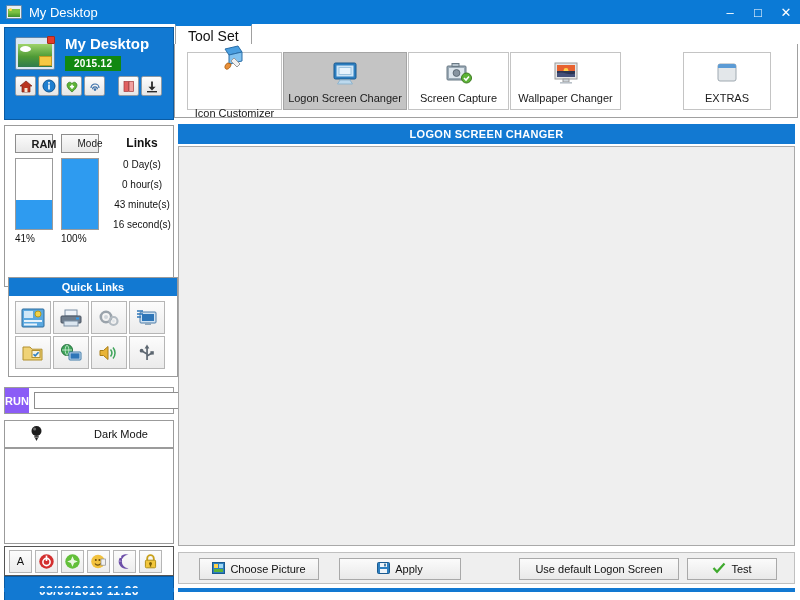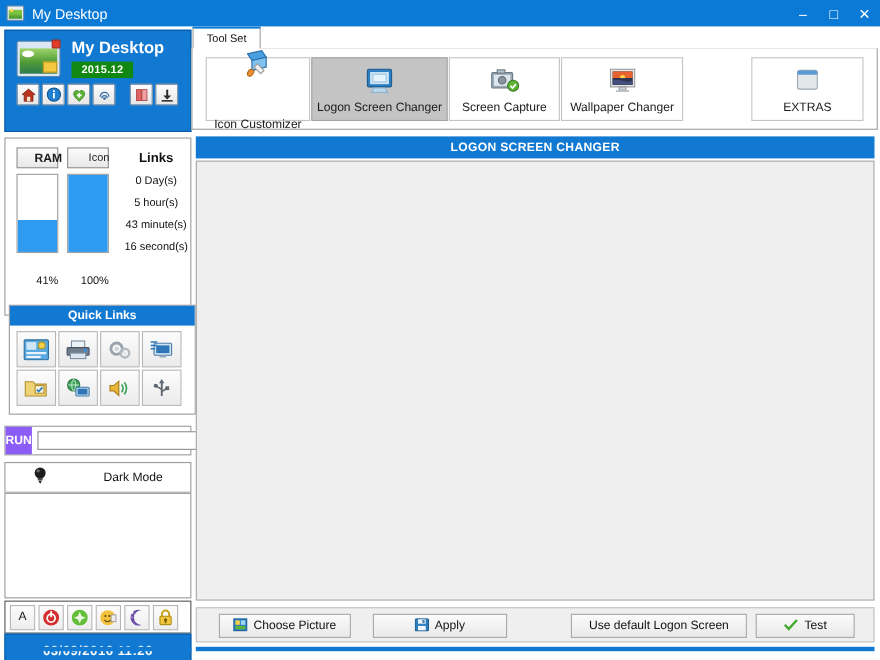--- a/index.html
+++ b/index.html
@@ -104,21 +104,21 @@
     height: 19px; border: 1px solid #8d8d8d; background: linear-gradient(#fbfbfb,#e8e8e8);
     display: flex; align-items: center; justify-content: center;
     font-size: 11px; font-weight: bold; color: #1a1a1a; padding-left: 20px;
   }
   .gauge-lbl.thin { font-weight: normal; font-size: 10px; }
   .bar-outer {
     margin-top: 5px; height: 72px; border: 1px solid #9b9b9b; background: #ffffff;
     position: relative; overflow: hidden;
   }
   .bar-fill { position: absolute; left: 0; right: 0; bottom: 0; background: #2e9bf0; }
-  .gauge-pct { text-align: right; font-size: 10px; margin-top: 20px; color: #111; }
+  .gauge-pct { text-align: left; font-size: 10px; margin-top: 3px; color: #111; }
   .uptime { margin-left: 4px; width: 68px; text-align: center; }
   .uptime-title { font-size: 12px; font-weight: bold; margin-top: 2px; color: #111; }
   .uptime-row { font-size: 10px; margin-top: 9px; color: #111; }
 
   
   .ql-panel {
     position: absolute; left: 4px; top: 250px; width: 170px; height: 100px;
     background: #ffffff; border: 1px solid #9b9b9b;
   }
   .ql-head {
@@ -186,21 +186,21 @@
   .clock-text { color: #fff; font-size: 12px; font-weight: bold; letter-spacing: .4px; }
 
   
   .tabstrip {
     position: absolute; left: 174px; top: 24px; width: 624px; height: 21px;
   }
   .tab {
     position: absolute; left: 1px; top: 0; height: 21px; padding: 0 12px;
     background: #ffffff; border: 1px solid #a0a0a0; border-bottom: none;
     border-top: 2px solid #0b7ad6;
-    display: flex; align-items: center; font-size: 10px; color: #111; cursor: default;
+    display: flex; align-items: center; font-size: 14px; color: #111; cursor: default;
   }
   .tab-rest {
     position: absolute; left: 0; bottom: 0; width: 624px; height: 1px; background: #a0a0a0;
   }
   .toolbar-area {
     position: absolute; left: 174px; top: 44px; width: 624px; height: 74px;
     background: #ffffff; border: 1px solid #a0a0a0; border-top: none;
   }
   .tool-btn {
     position: absolute; top: 8px; height: 58px;
@@ -321,30 +321,30 @@
     <div class="sys-panel">
       <div class="sys-inner">
         <div class="gauge">
           <div class="gauge-lbl">RAM</div>
           <div class="bar-outer">
             <div class="bar-fill" id="ram-fill" style="height: 41%;"></div>
           </div>
           <div class="gauge-pct">41%</div>
         </div>
         <div class="gauge">
-          <div class="gauge-lbl thin">Icon</div>
+          <div class="gauge-lbl thin">Mode</div>
           <div class="bar-outer">
             <div class="bar-fill" id="pow-fill" style="height: 100%;"></div>
           </div>
           <div class="gauge-pct">100%</div>
         </div>
         <div class="uptime">
           <div class="uptime-title">Links</div>
           <div class="uptime-row">0 Day(s)</div>
-          <div class="uptime-row">5 hour(s)</div>
+          <div class="uptime-row">0 hour(s)</div>
           <div class="uptime-row">43 minute(s)</div>
           <div class="uptime-row">16 second(s)</div>
         </div>
       </div>
     </div>
 
     <div class="ql-panel">
       <div class="ql-head">Quick Links</div>
       <div class="ql-grid">
         <span class="ql-btn">
@@ -535,21 +535,21 @@
             <circle cx="15" cy="9.5" r="2.4" fill="#ffd24a"></circle>
             <rect x="6" y="10" width="18" height="6" fill="#2c3552"></rect>
             <path d="M6 12 Q11 11 15 12.5 Q20 14 24 12.5 V16 H6 Z" fill="#44507a"></path>
             <rect x="12" y="18" width="6" height="3" fill="#cdd4da" stroke="#9a9a9a"></rect>
             <rect x="9" y="21" width="12" height="1.6" fill="#b9c1c8"></rect>
           </svg>
       </span>
       <span class="tool-lbl">Wallpaper Changer</span>
     </div>
 
-    <div class="tool-btn" style="left:508px; width:102px;">
+    <div class="tool-btn" style="left:508px; width:88px;">
       <span class="tool-ico">
         <svg width="30" height="24" viewBox="0 0 30 24">
             <rect x="6" y="2" width="18" height="17" rx="2" fill="#e3e7ea" stroke="#9fa9b1"></rect>
             <path d="M6 4 a2 2 0 0 1 2-2 h14 a2 2 0 0 1 2 2 v2 H6 Z" fill="#5b9bd5"></path>
           </svg>
       </span>
       <span class="tool-lbl">EXTRAS</span>
     </div>
   </div>
 

